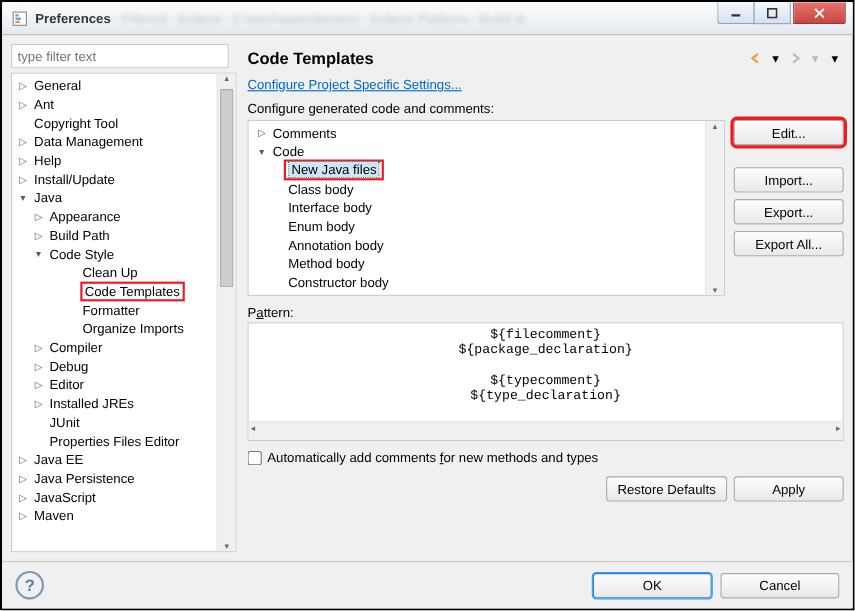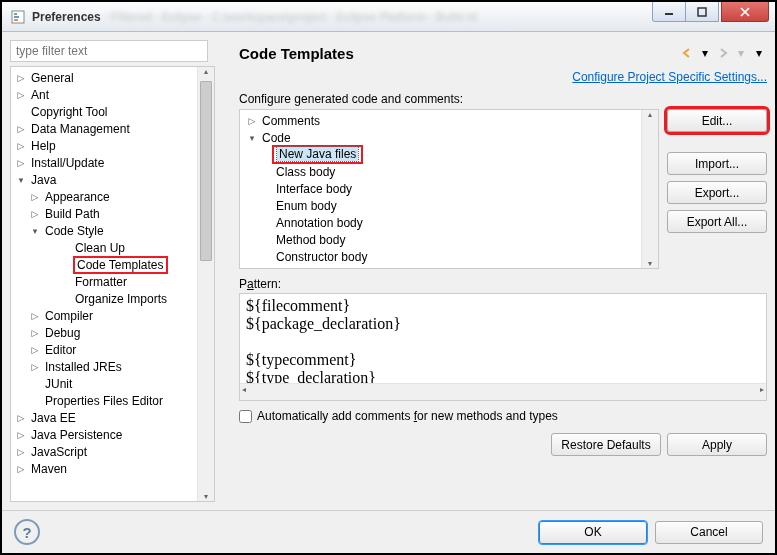--- a/index.html
+++ b/index.html
@@ -14,21 +14,21 @@
 .titlebar .blurred { filter: blur(2px); opacity: .35; color:#999; letter-spacing: -0.3px; }
 .win-btns { display: flex; align-items: flex-start; height: 100%; }
 .win-btn { width: 34px; height: 20px; border: 1px solid #fff0; display: inline-flex; align-items: center; justify-content: center; margin-top: 0; }
 .win-btn.min, .win-btn.max { background: linear-gradient(#f5f8fb,#d6e1ef); border:1px solid #8ba3c1; border-top:none; }
 .win-btn.min { border-radius: 0 0 0 3px; margin-right:-1px;}
 .win-btn.max { }
 .win-btn.close { width: 48px; background: linear-gradient(#e7746e,#c84740); border:1px solid #8e3a35; border-top:none; border-radius:0 0 3px 0; margin-right: 6px; margin-left: 2px; }
 .win-btn svg { display:block; }
 
 
-.content { flex: 1; display: flex; padding: 8px; gap: 16px; min-height: 0; }
+.content { flex: 1; display: flex; padding: 8px; gap: 2px; min-height: 0; }
 .left-panel { width: 205px; display: flex; flex-direction: column; }
 .filter-input { height: 22px; border: 1px solid #ccc; padding: 2px 5px; color: #888; background: #fff; width: 198px; margin-bottom: 4px; }
 .tree-wrap { flex:1; border: 1px solid #ccc; background: #fff; display:flex; min-height:0; }
 .tree { flex:1; overflow-y: hidden; padding: 2px 0; }
 .tree-scroll { width:17px; background:#f0f0f0; border-left:1px solid #e4e4e4; position:relative;}
 .tree-scroll::before{content:"▴";position:absolute;top:0;left:0;right:0;text-align:center;font-size:8px;color:#666;}
 .tree-scroll::after{content:"▾";position:absolute;bottom:0;left:0;right:0;text-align:center;font-size:8px;color:#666;}
 .tree-thumb{position:absolute;left:2px;right:2px;top:14px;height:180px;background:#cdcdcd;border:1px solid #b0b0b0;border-radius:1px;}
 .tree-item { display: flex; align-items: center; height: 17px; padding-left: 4px; cursor: default; white-space: nowrap; }
 .tree-item .arrow { width: 12px; height: 12px; display: inline-flex; align-items: center; justify-content: center; color: #595959; font-size: 9px; margin-right: 2px; }
@@ -37,21 +37,21 @@
 .indent-1 { padding-left: 4px; }
 .indent-2 { padding-left: 18px; }
 .indent-3 { padding-left: 48px; }
 .highlight-red { border: 2px solid #ed1c24; padding: 0 4px; }
 
 .right-panel { flex:1; display:flex; flex-direction:column; padding-left: 8px; min-width: 0; }
 .header-row { display:flex; align-items:center; height: 26px; }
 .header-row h1 { font-size: 15px; font-weight: 600; flex:1; }
 .nav-icons { display:flex; gap:2px; align-items:center;}
 .nav-btn { width:16px;height:16px; display:inline-flex;align-items:center;justify-content:center;}
-.link-row { text-align: right; margin: 4px 0 8px; }
+.link-row { margin: 4px 0 8px; }
 .link-row a { color: #0066cc; text-decoration: underline; cursor:pointer; }
 
 .config-label { margin-bottom: 3px; }
 .middle-row { display:flex; gap:8px; }
 .templates-tree-wrap { flex:1; border:1px solid #ccc; background:#fff; height: 160px; display:flex; }
 .templates-tree { flex:1; padding:2px 0; overflow:hidden;}
 .templates-scroll { width:17px;background:#f0f0f0;border-left:1px solid #e4e4e4;position:relative;}
 .templates-scroll::before{content:"▴";position:absolute;top:0;left:0;right:0;text-align:center;font-size:8px;color:#666;}
 .templates-scroll::after{content:"▾";position:absolute;bottom:0;left:0;right:0;text-align:center;font-size:8px;color:#666;}
 .ttree-item { display:flex;align-items:center;height:17px;cursor:default;}
@@ -61,21 +61,21 @@
 .ttree-item.selected .label { background:#cde6f7; outline:1px dotted #666; }
 .tin-1{padding-left:6px;} .tin-2{padding-left:20px;}
 
 .right-buttons { width: 100px; display:flex;flex-direction:column;gap:6px;}
 .btn { height: 23px; background: linear-gradient(#fdfdfd,#e8e8e8); border:1px solid #acacac; border-radius:3px; cursor:pointer; display:flex;align-items:center;justify-content:center; }
 .btn.highlight-red-btn { outline: 3px solid #ed1c24; outline-offset: 0; }
 
 .pattern-label { margin-top:8px; margin-bottom:2px;}
 .pattern-label .ul { text-decoration: underline; }
 .pattern-box-wrap{border:1px solid #ccc;background:#fff;flex:none;height:108px;display:flex;flex-direction:column;}
-.pattern-box { flex:1; padding:3px 6px; font-family: Liberation Serif, serif; font-size:16px; white-space: pre; overflow:hidden;}
+.pattern-box { flex:1; padding:3px 6px; font-family: Liberation Mono, monospace; font-size:12px; white-space: pre; overflow:hidden;text-align:center;}
 .pattern-hscroll{height:17px;background:#f0f0f0;border-top:1px solid #e4e4e4;position:relative;}
 .pattern-hscroll::before{content:"◂";position:absolute;left:2px;top:1px;font-size:8px;color:#666;}
 .pattern-hscroll::after{content:"▸";position:absolute;right:2px;top:1px;font-size:8px;color:#666;}
 
 .check-row{display:flex;align-items:flex-end;margin-top:8px;gap:5px;}
 .check-row input{width:13px;height:13px;}
 .check-row .ul{text-decoration:underline;}
 
 .bottom-right-btns{display:flex;justify-content:flex-end;gap:6px;margin-top:10px;}
 .bottom-right-btns .btn{width:100px;}

